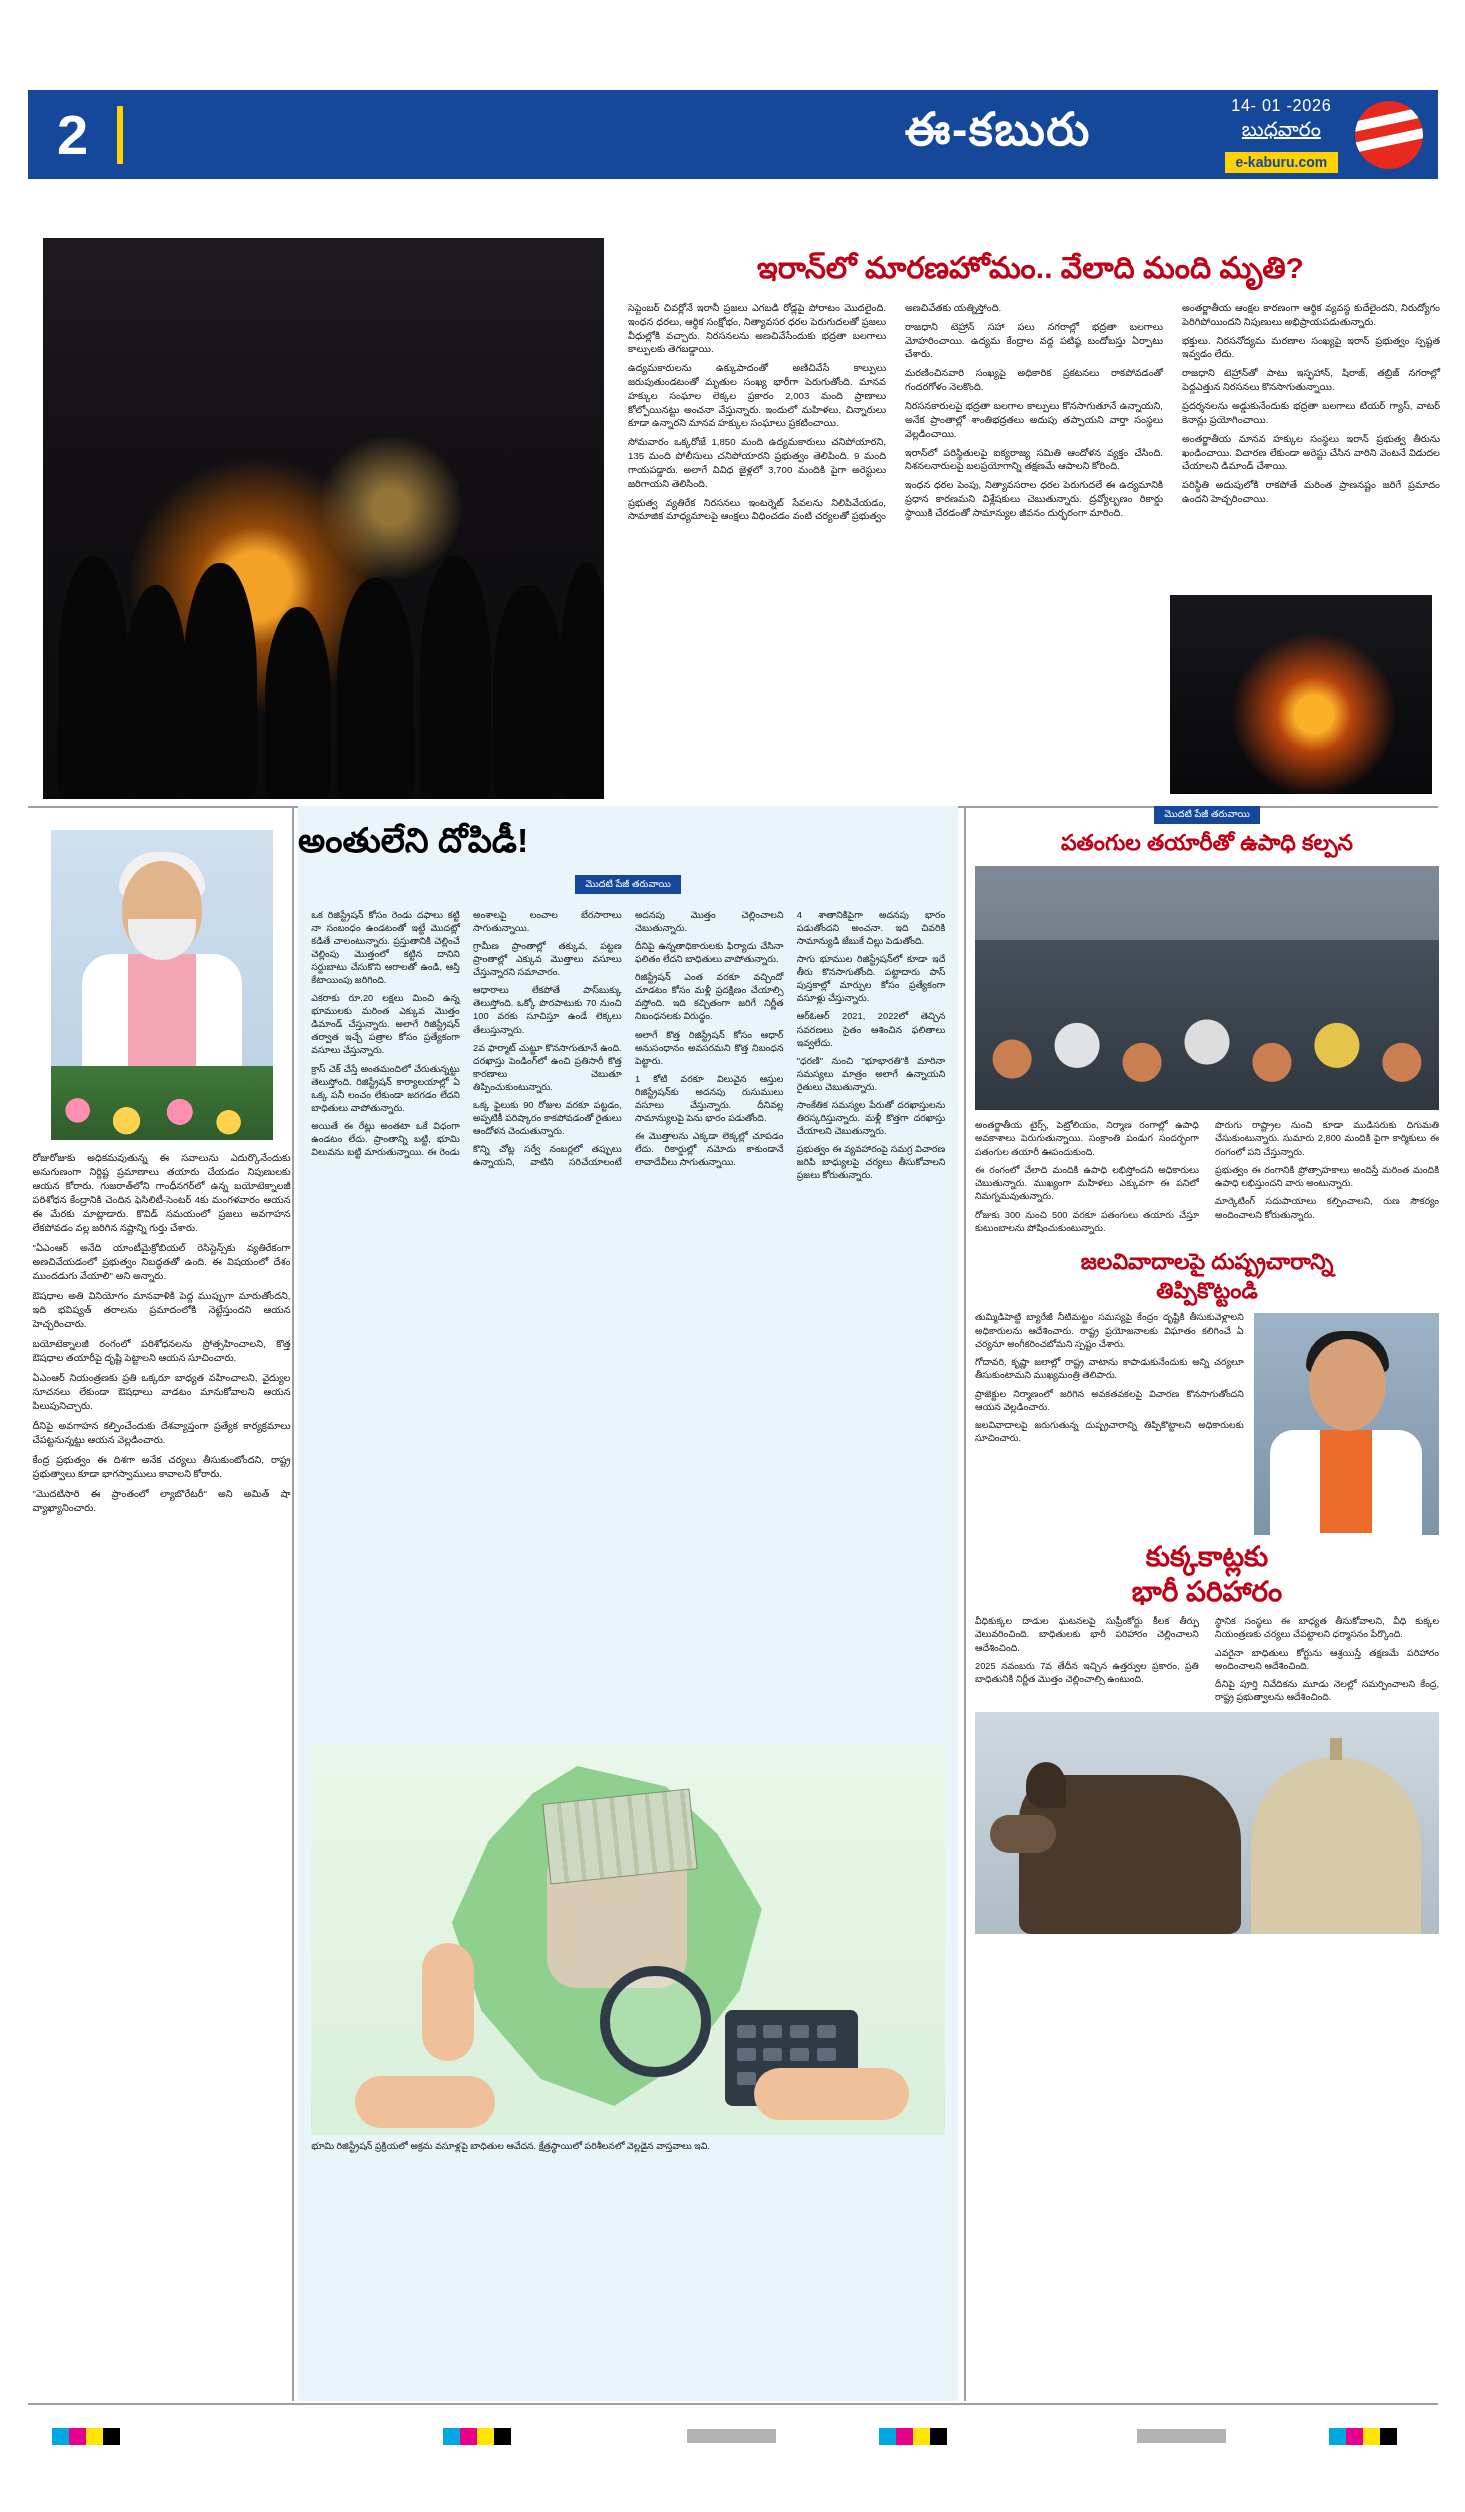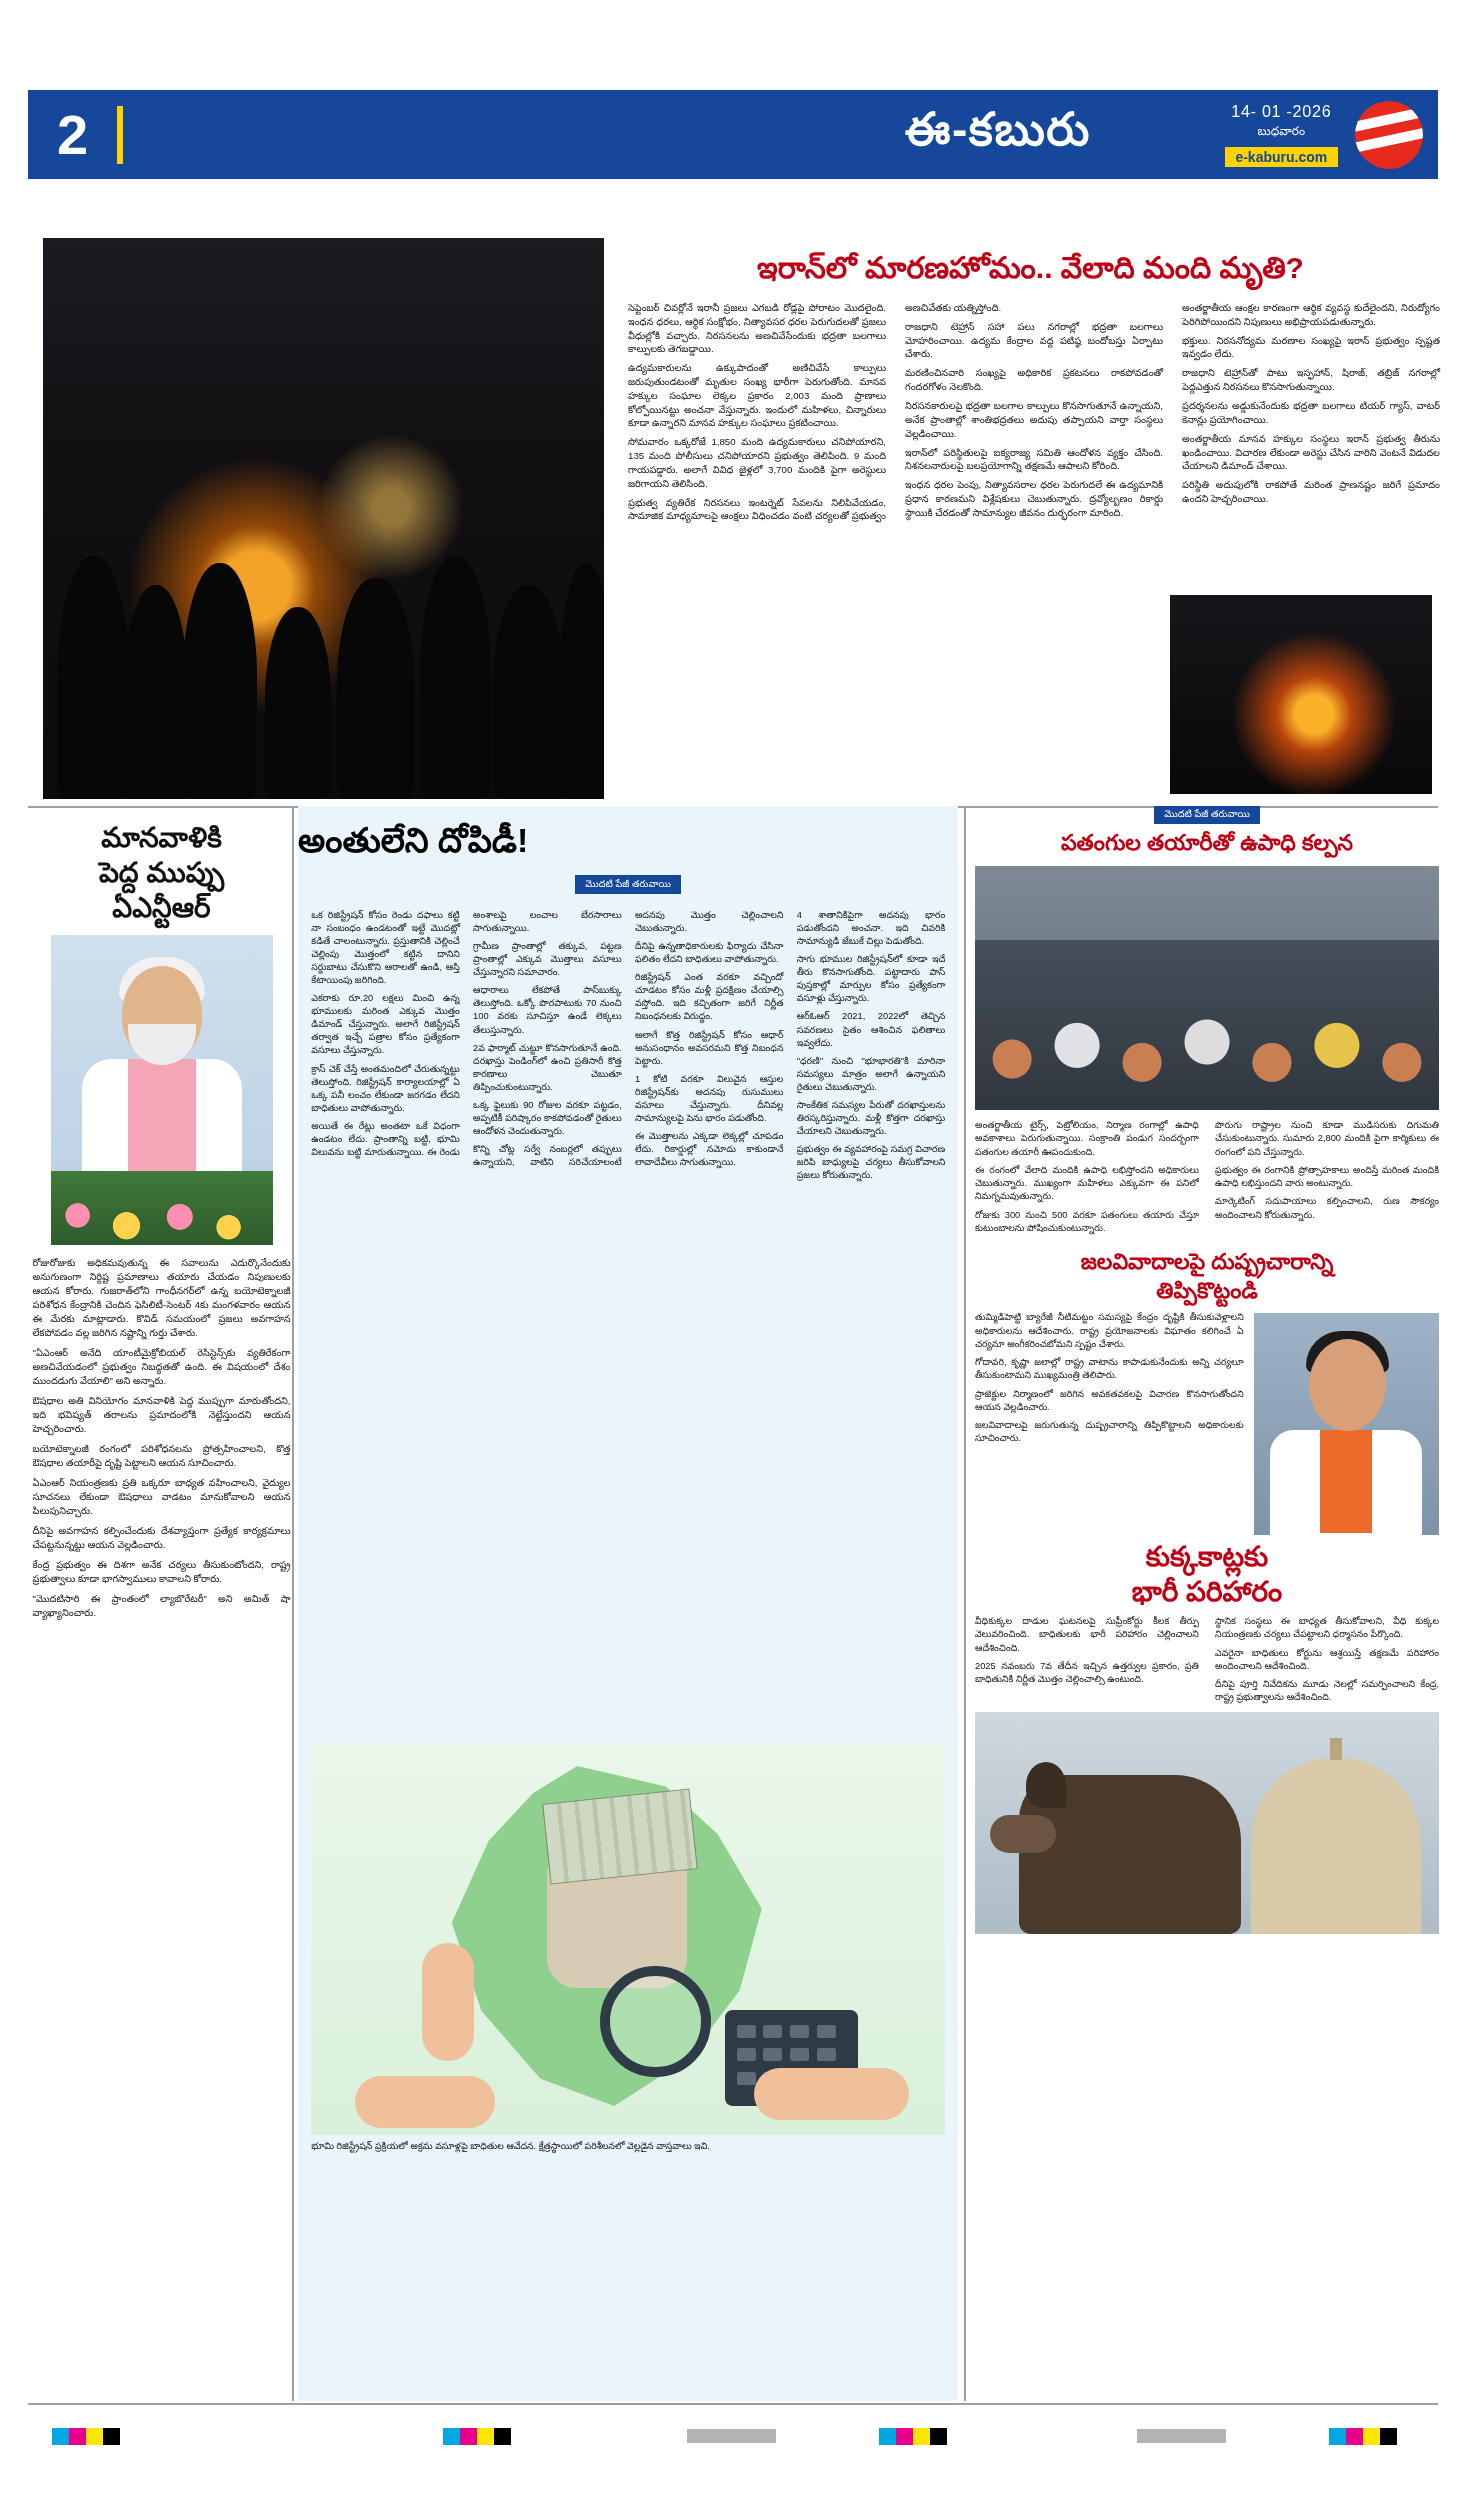--- a/index.html
+++ b/index.html
@@ -27,21 +27,21 @@
     flex:1; text-align:right; color:#ffffff;
     font-size:46px; font-weight:bold; letter-spacing:1.5px;
     font-family:"Liberation Sans", sans-serif;
   }
   .masthead-right {
     width:347px; height:91px; position:relative;
     display:flex; align-items:center; justify-content:flex-end; padding-right:14.8px;
   }
   .date-block { text-align:center; color:#ffffff; margin-right:17.7px; }
   .date-block .d1 { font-size:16.2px; letter-spacing:0.7px; }
-  .date-block .d2 { font-size:12px; margin-top:3px; }
+  .date-block .d2 { font-size:20px; margin-top:3px;text-decoration:underline; }
   .date-block .d3 {
     margin-top:5.9px; background:#ffd200; color:#15489b;
     font-size:14px; font-weight:bold; padding:2.2px 10.3px; display:inline-block;
   }
   .logo-circle {
     width:68px; height:68px; border-radius:50%;
     background:#e8291e; position:relative; overflow:hidden;
   }
   .logo-circle::before{
     content:""; position:absolute; left:-3px; top:13.3px; width:77px; height:10.3px;
@@ -322,25 +322,20 @@
 <div class="photo fire-photo">
   <div class="ph-grad"></div>
 </div>
 
 <div class="hrule" style="left:28px; top:806px; width:1410px;"></div>
 <div class="vrule" style="left:292px; top:806px; height:1595px;"></div>
 <div class="vrule" style="left:964px; top:806px; height:1595px;"></div>
 <div class="hrule" style="left:28px; top:2403px; width:1410px;"></div>
 
 <div class="left-col">
-  <div class="ntr-title tel">
-    <div>మానవాళికి</div>
-    <div>పెద్ద ముప్పు</div>
-    <div>ఏఎన్టీఆర్</div>
-  </div>
   <div class="amit-photo">
     <div class="torso"></div>
     <div class="scarf"></div>
     <div class="hair"></div>
     <div class="head"></div>
     <div class="beard"></div>
     <div class="flowers"></div>
   </div>
   <div class="left-body">
     <p>రోజురోజుకు అధికమవుతున్న ఈ సవాలును ఎదుర్కొనేందుకు అనుగుణంగా నిర్దిష్ట ప్రమాణాలు తయారు చేయడం నిపుణులకు ఆయన కోరారు. గుజరాత్‌లోని గాంధీనగర్‌లో ఉన్న బయోటెక్నాలజీ పరిశోధన కేంద్రానికి చెందిన ఫెసిలిటీ-సెంటర్ 4కు మంగళవారం ఆయన ఈ మేరకు మాట్లాడారు. కొవిడ్ సమయంలో ప్రజలు అవగాహన లేకపోవడం వల్ల జరిగిన నష్టాన్ని గుర్తు చేశారు.</p>

